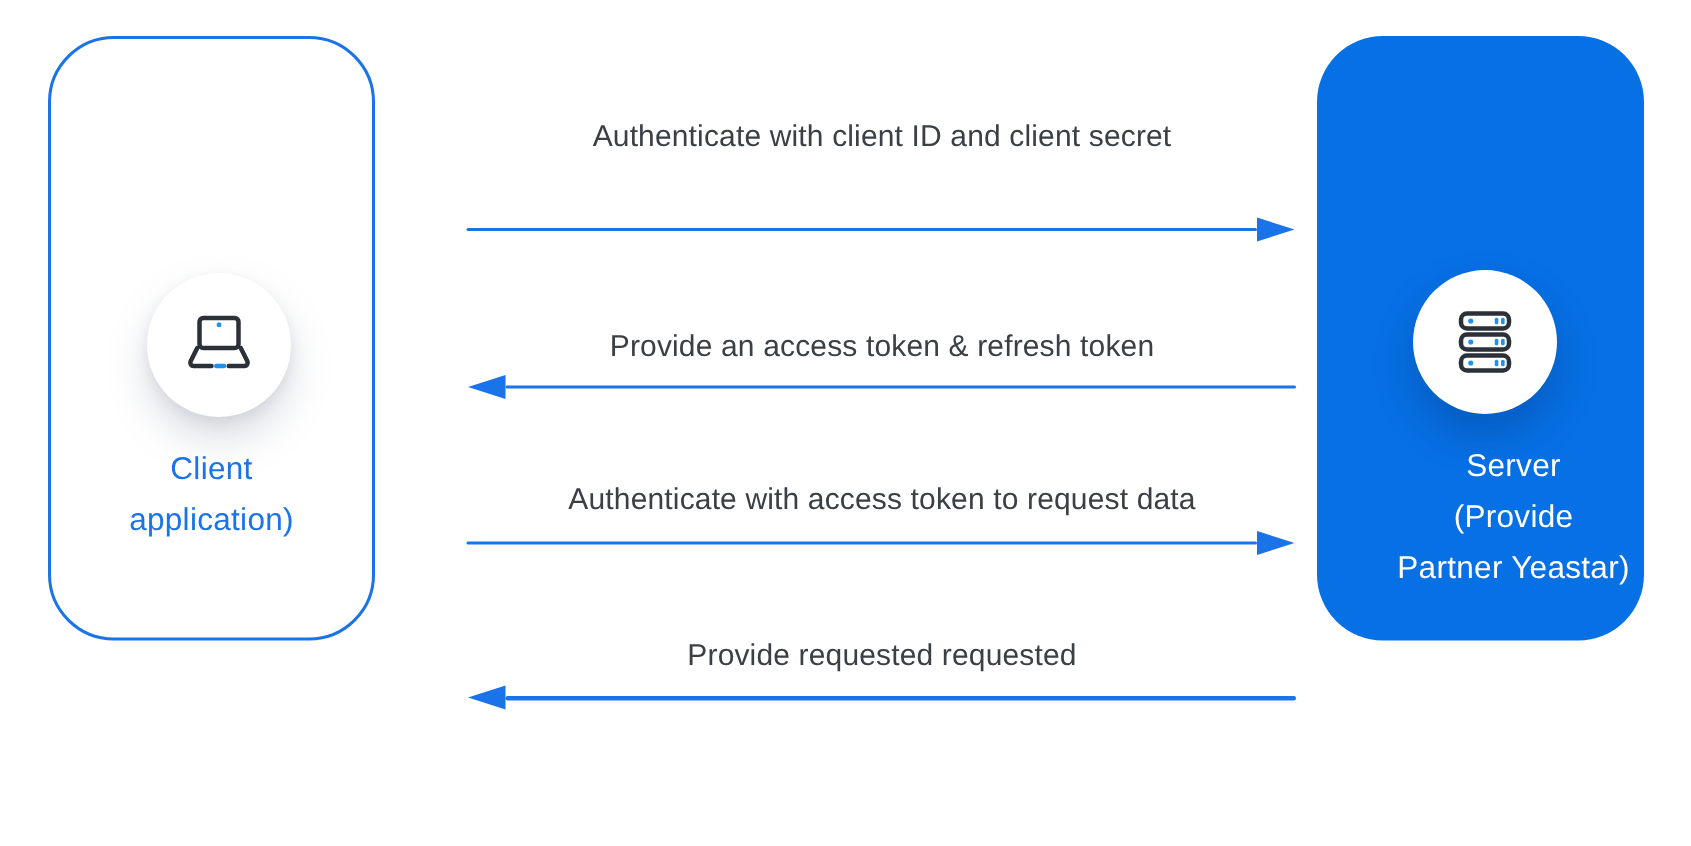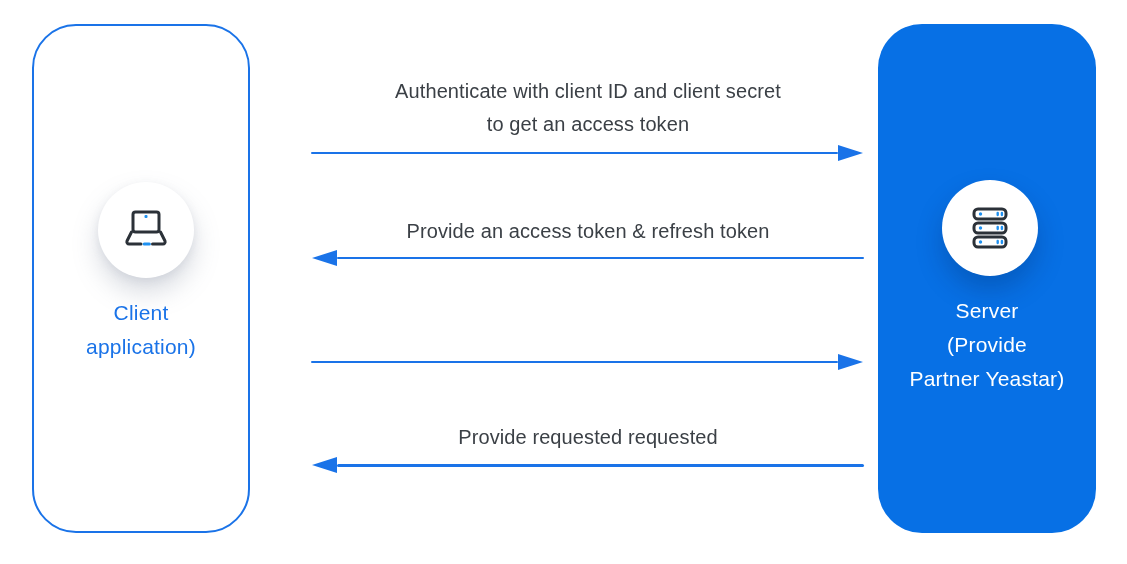--- a/index.html
+++ b/index.html
@@ -2,40 +2,40 @@
 <html><head>
 <meta charset="utf-8">
 <style>
   * { margin: 0; padding: 0; box-sizing: border-box; }
   html, body { width: 1127px; height: 564px; background: #ffffff; overflow: hidden; }
   body { font-family: "Liberation Sans", "DejaVu Sans", sans-serif; position: relative; }
 
   .canvas { position: absolute; inset: 0; background: #ffffff; }
 
   
-  .card { position: absolute; top: 24px; width: 218px; height: 509px; border-radius: 44px; }
+  .card { position: absolute; top: 24px; width: 218px; height: 403px; border-radius: 44px; }
   .card-client { left: 32px; background: #ffffff; border: 2px solid #1A73E8; }
   .card-server { left: 878px; background: #0770E5; }
 
   .icon-circle {
     position: absolute; left: 64px; top: 156px;
     width: 96px; height: 96px; border-radius: 50%;
     background: #ffffff;
     box-shadow: 0 14px 26px rgba(125,136,155,0.30), 0 3px 8px rgba(125,136,155,0.14);
     display: flex; align-items: center; justify-content: center;
   }
   .card-server .icon-circle { box-shadow: 0 14px 26px rgba(0,30,80,0.25); }
 
   .card-label {
     position: absolute; left: 0; top: 270px; width: 100%;
     text-align: center; font-size: 21px; line-height: 34px; font-weight: 500;
     letter-spacing: 0.2px;
   }
   .card-client .card-label { color: #1A73E8; }
-  .card-server .card-label { color: #ffffff; }
+  .card-server .card-label { color: #ffffff; margin-left: 22px; }
   .card-label span { display: block; }
 
   
   .lane { position: absolute; left: 244px; top: 0; width: 628px; height: 422px; margin-left: 30px; }
 
   .msg-label {
     position: absolute; left: 0; width: 100%;
     text-align: center; color: #3B4046;
     font-size: 20px; line-height: 33px; font-weight: 500;
     letter-spacing: 0.1px;
@@ -82,29 +82,31 @@
     <div class="card-label">
       <span>Client</span>
       <span>application)</span>
     </div>
   </div>
 
   <div class="lane">
 
     <div class="msg-label label-1">
       <span>Authenticate with client ID and client secret</span>
-      <span>to get an access token</span>
     </div>
     <div class="msg-arrow dir-right arrow-1"></div>
 
     <div class="msg-label label-2">
       <span>Provide an access token &amp; refresh token</span>
     </div>
     <div class="msg-arrow dir-left arrow-2"></div>
 
+    <div class="msg-label label-3">
+      <span>Authenticate with access token to request data</span>
+    </div>
     <div class="msg-arrow dir-right arrow-3"></div>
 
     <div class="msg-label label-4">
       <span>Provide requested requested</span>
     </div>
     <div class="msg-arrow dir-left arrow-4"></div>
 
   </div>
 
   <div class="card card-server">

